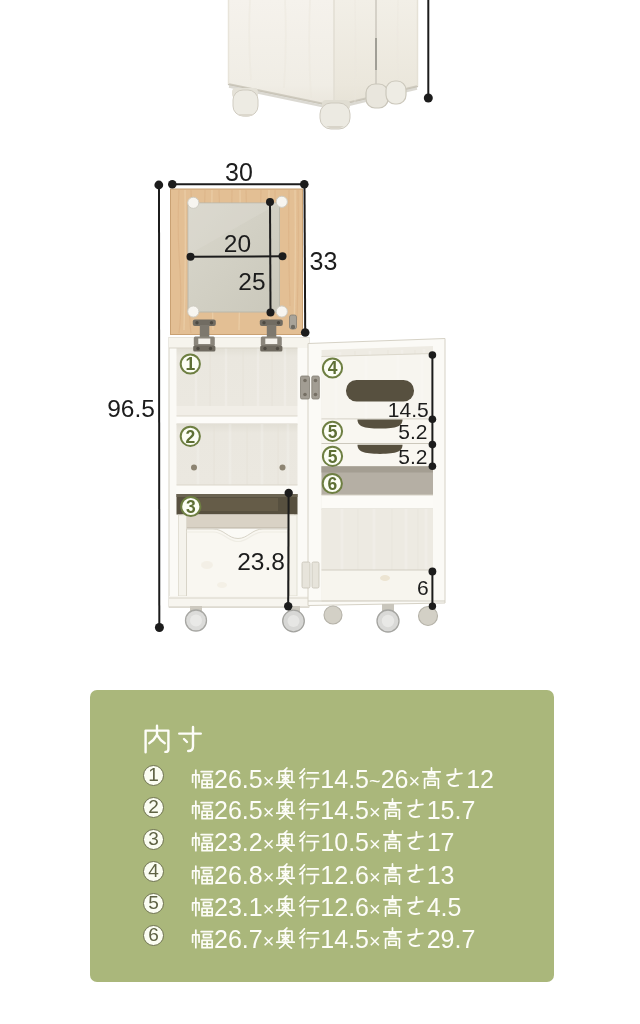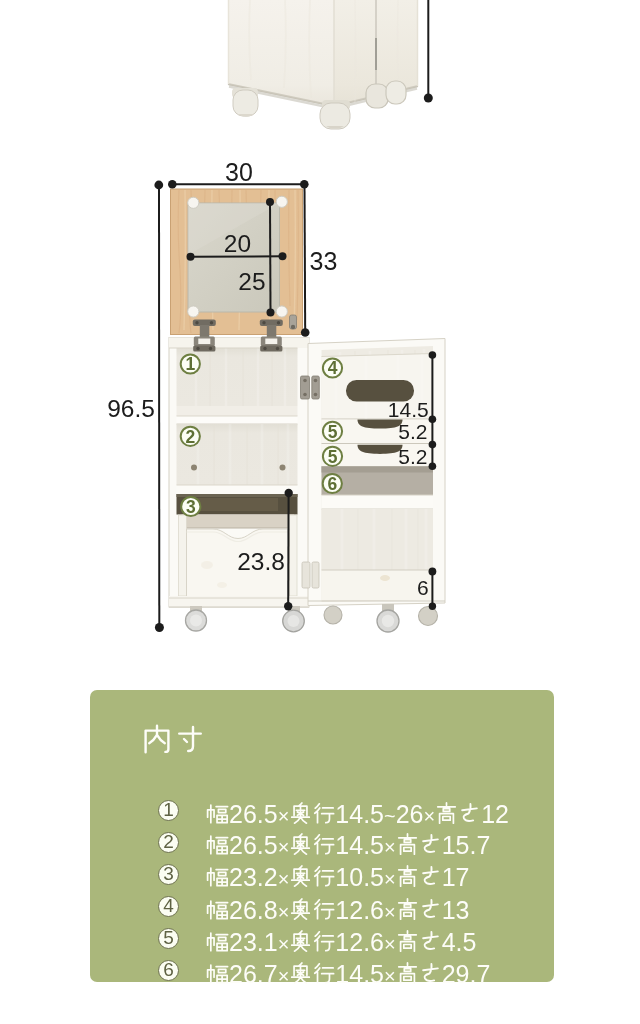--- a/index.html
+++ b/index.html
@@ -1,18 +1,18 @@
 <!DOCTYPE html>
 <html><head>
 <meta charset="utf-8">
 <style>
 html,body{margin:0;padding:0;background:#ffffff;width:640px;height:1024px;overflow:hidden;}
 body{font-family:"Liberation Sans",sans-serif;position:relative;}
 .abs{position:absolute;}
-.line{position:absolute;left:158px;height:32px;line-height:32px;font-size:25px;color:#fdfdf8;white-space:nowrap;margin-top:35px;}
+.line{position:absolute;left:143px;height:32px;line-height:32px;font-size:25px;color:#fdfdf8;white-space:nowrap;}
 .cnum{display:inline-block;box-sizing:border-box;width:21px;height:21px;border-radius:50%;border:1.4px solid #6e7250;background:#fbfdf2;color:#5f6344;font-size:19px;line-height:18.5px;text-align:center;vertical-align:6.5px;margin-right:27px;}
 .kj{vertical-align:-2px;width:23px;height:23px;}
 .x{font-size:20px;}
 </style>
 </head>
 <body>
 
 <svg width="0" height="0" style="position:absolute">
 <defs>
 <g id="g-uchi" fill="none" stroke="#fdfdf8" stroke-width="8" stroke-linecap="round" stroke-linejoin="round">

